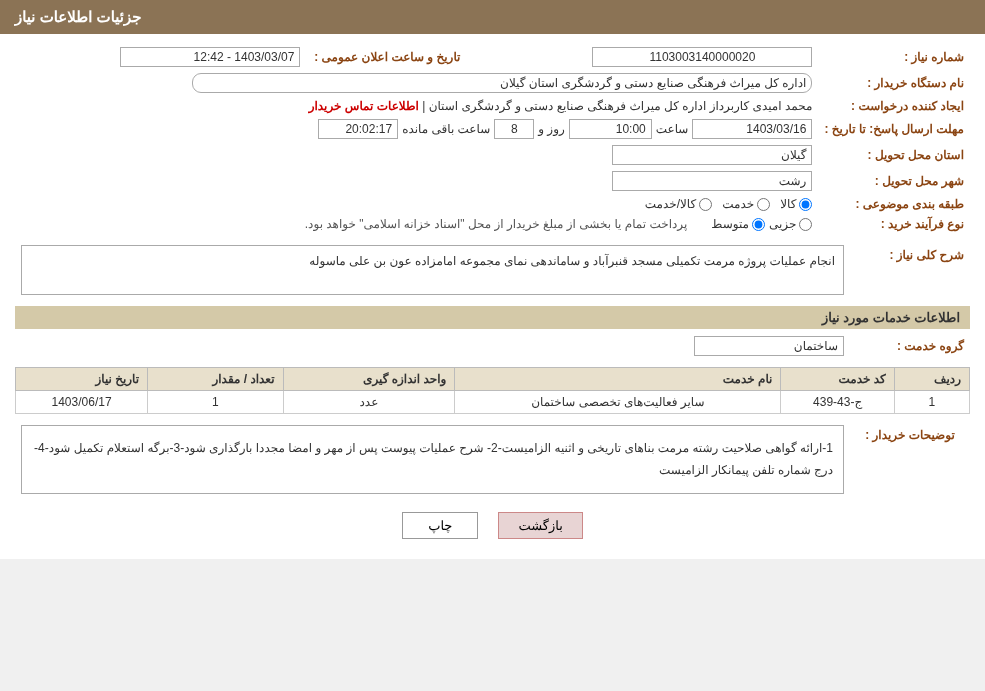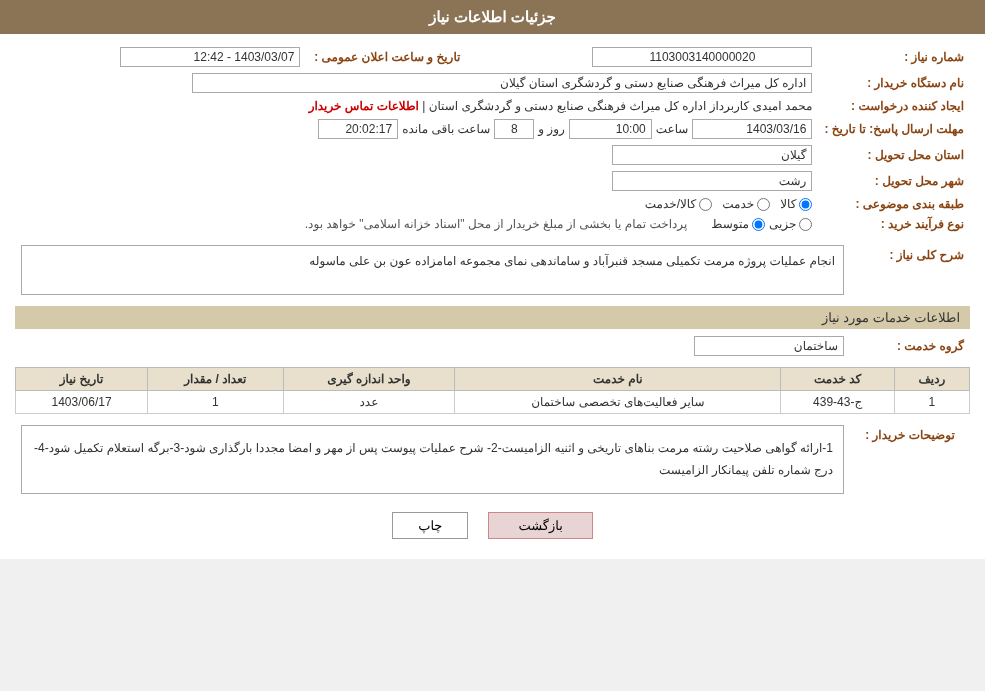--- a/index.html
+++ b/index.html
@@ -11,21 +11,21 @@
       color: #333;
     }
     .page-wrapper {
       width: 985px;
       margin: 0 auto;
       background: #fff;
     }
     .header-bar {
       background: #8b7355;
       color: #fff;
-      text-align: center;
+      text-align: left;
       padding: 8px 15px;
       font-size: 15px;
       font-weight: bold;
     }
     .content-area {
       padding: 10px 15px;
       background: #fff;
     }
     .info-table {
       width: 100%;
@@ -72,21 +72,21 @@
       gap: 10px;
     }
     .radio-item {
       display: flex;
       align-items: center;
       gap: 3px;
     }
     .divider-section {
       background: #d4c9a8;
       padding: 4px 10px;
-      font-weight: normal;
+      font-weight: bold;
       font-size: 13px;
       margin: 8px 0 4px 0;
     }
     .description-box {
       border: 1px solid #aaa;
       background: #fff;
       padding: 6px 8px;
       min-height: 50px;
       width: 100%;
       font-size: 12px;
@@ -95,21 +95,21 @@
     }
     .service-table {
       width: 100%;
       border-collapse: collapse;
       margin: 8px 0;
     }
     .service-table th {
       background: #e8e0cc;
       border: 1px solid #bbb;
       padding: 4px 8px;
-      text-align: center;
+      text-align: right;
       font-size: 12px;
       font-weight: bold;
     }
     .service-table td {
       border: 1px solid #ccc;
       padding: 4px 8px;
       text-align: center;
       font-size: 12px;
     }
     .service-table tr:nth-child(even) { background: #f9f9f9; }
@@ -132,21 +132,21 @@
       background: #fff;
       border: 1px solid #999;
       padding: 5px 25px;
       font-size: 13px;
       cursor: pointer;
       font-family: Tahoma, Arial, sans-serif;
     }
     .btn-back {
       background: #e8d4d4;
       border: 1px solid #c88;
-      padding: 5px 29px;
+      padding: 5px 19px;
       font-size: 13px;
       cursor: pointer;
       font-family: Tahoma, Arial, sans-serif;
     }
   </style>
 </head>
 <body>
 
 <div class="page-wrapper">
 
@@ -166,21 +166,21 @@
           </td>
           <td style="width:160px; text-align:right; color:#8b4513; font-weight:bold;">تاریخ و ساعت اعلان عمومی :</td>
           <td>
             <span class="value-box" style="width:180px; display:inline-block;">1403/03/07 - 12:42</span>
           </td>
         </tr>
 
         <tr>
           <td class="label-cell">نام دستگاه خریدار :</td>
           <td colspan="3">
-            <span class="value-box" style="width:620px; display:inline-block;">اداره کل میراث فرهنگی  صنایع دستی  و گردشگری استان گیلان</span>
+            <span class="value-box" style="width:620px; display:inline-block;border-radius:9px;">اداره کل میراث فرهنگی  صنایع دستی  و گردشگری استان گیلان</span>
           </td>
         </tr>
 
         <tr>
           <td class="label-cell">ایجاد کننده درخواست :</td>
           <td colspan="3">
             <span>محمد امیدی کاربرداز اداره کل میراث فرهنگی  صنایع دستی  و گردشگری استان  | </span>
             <a href="#" class="contact-link">اطلاعات تماس خریدار</a>
           </td>
         </tr>

